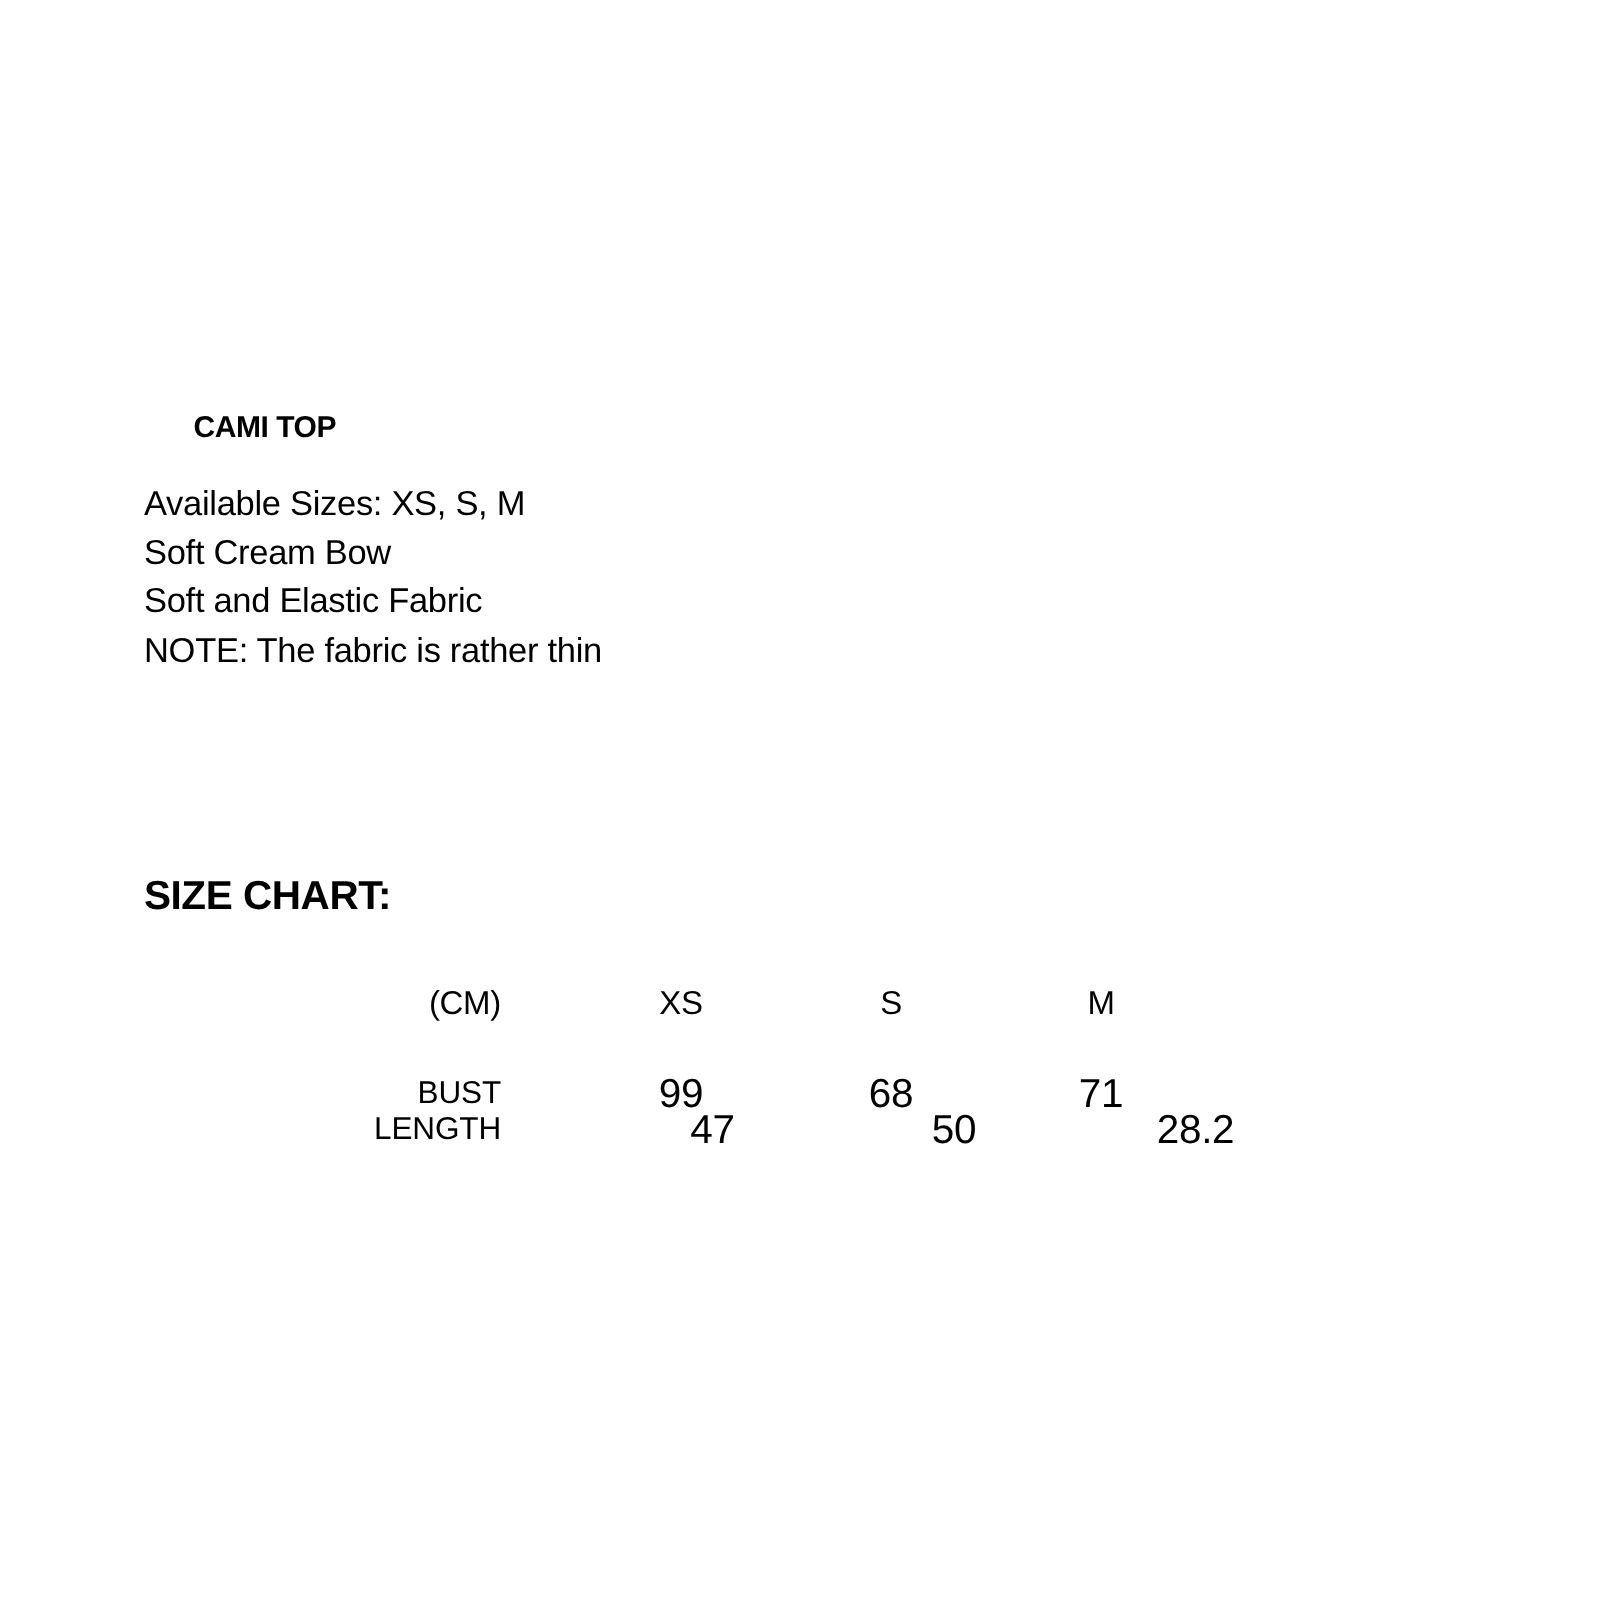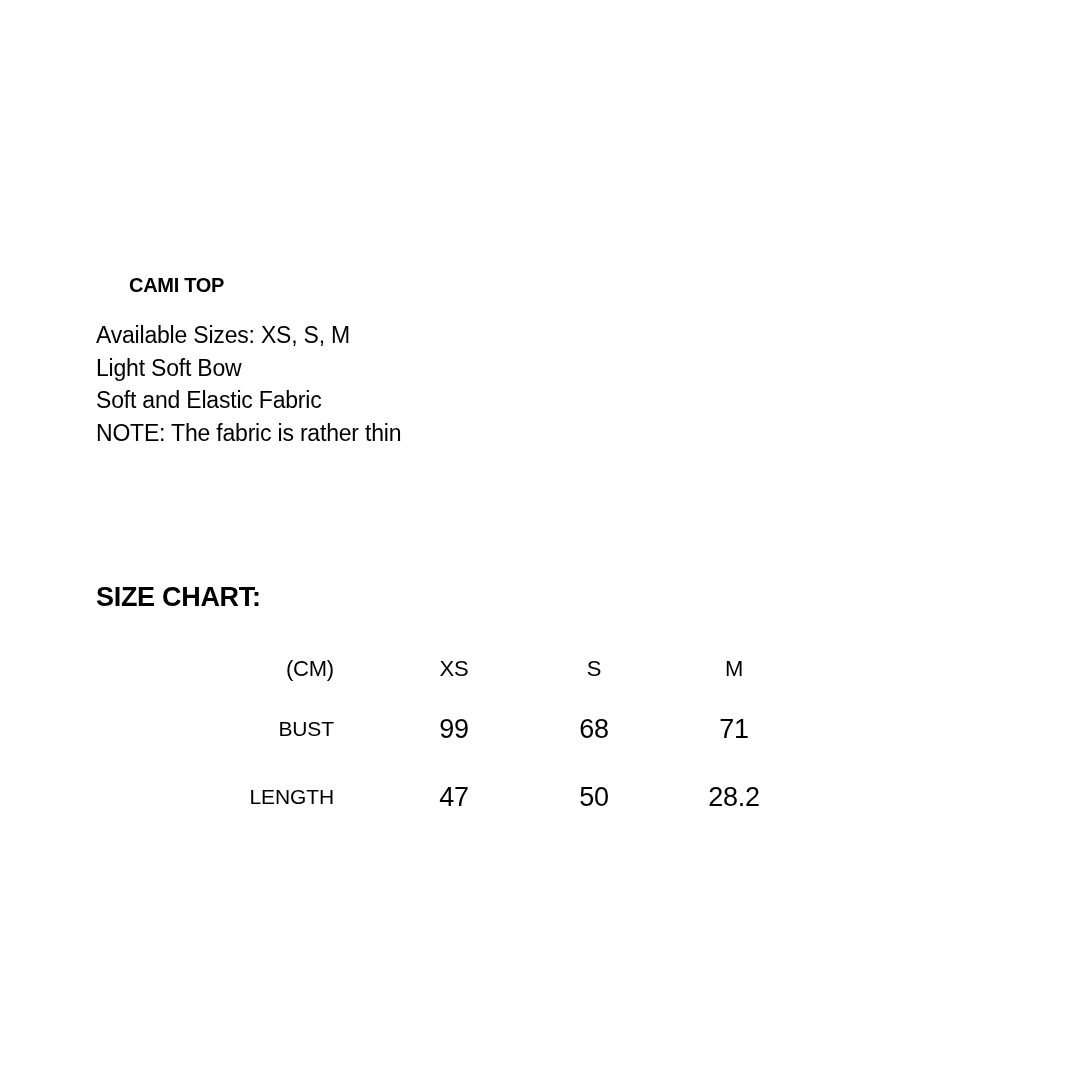--- a/index.html
+++ b/index.html
@@ -65,41 +65,42 @@
   }
   .trow-header {
     top: 649px;
     font-size: 22px;
     letter-spacing: -0.2px;
   }
   .trow-bust {
     top: 709px;
   }
   .trow-length {
-    top: 777px;
+    top: 733px;
+    gap: 21px;
   }
   .row-label {
     font-size: 21px;
     letter-spacing: -0.1px;
   }
   .row-value {
     font-size: 27px;
     letter-spacing: -0.2px;
   }
 </style>
 </head>
 <body>
 
 <main>
 
   <h1 class="product-title">CAMI TOP</h1>
 
   <div class="product-desc">
     <p>Available Sizes: XS, S, M</p>
-    <p>Light Soft Bow</p>
+    <p>Soft Cream Bow</p>
     <p>Soft and Elastic Fabric</p>
     <p>NOTE: The fabric is rather thin</p>
   </div>
 
   <h2 class="size-chart-heading">SIZE CHART:</h2>
 
   <section>
 
     <div class="trow trow-header">
       <div class="cell-label">(CM)</div>

